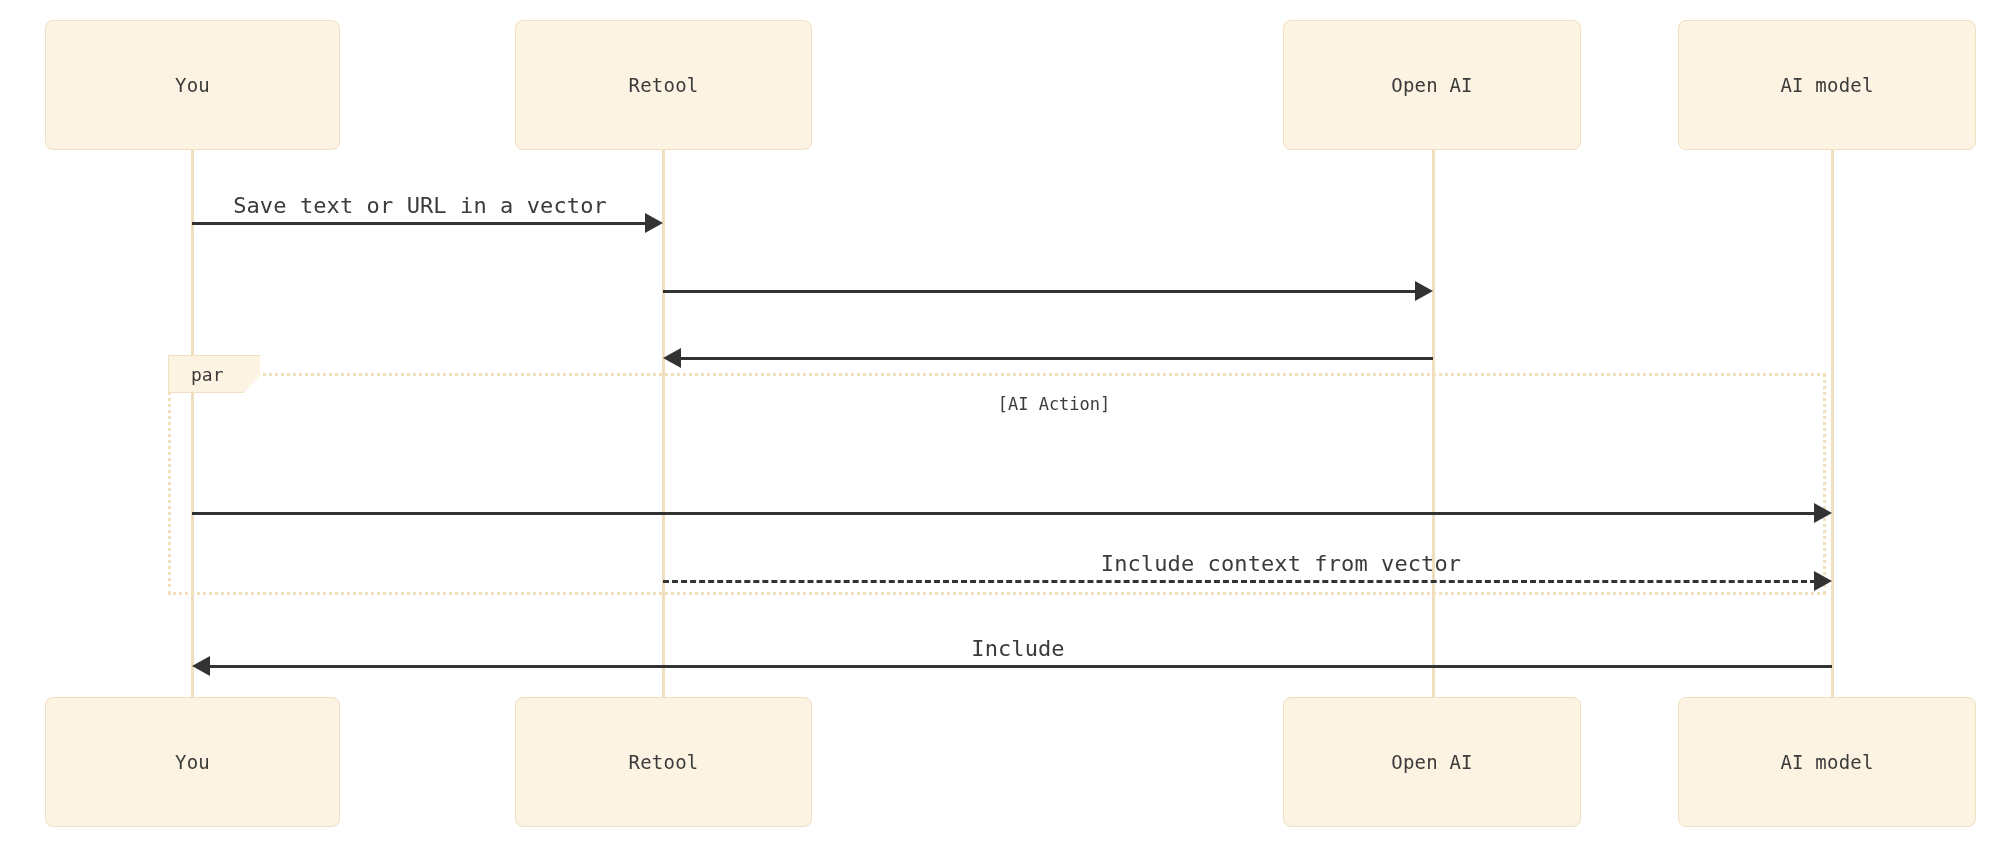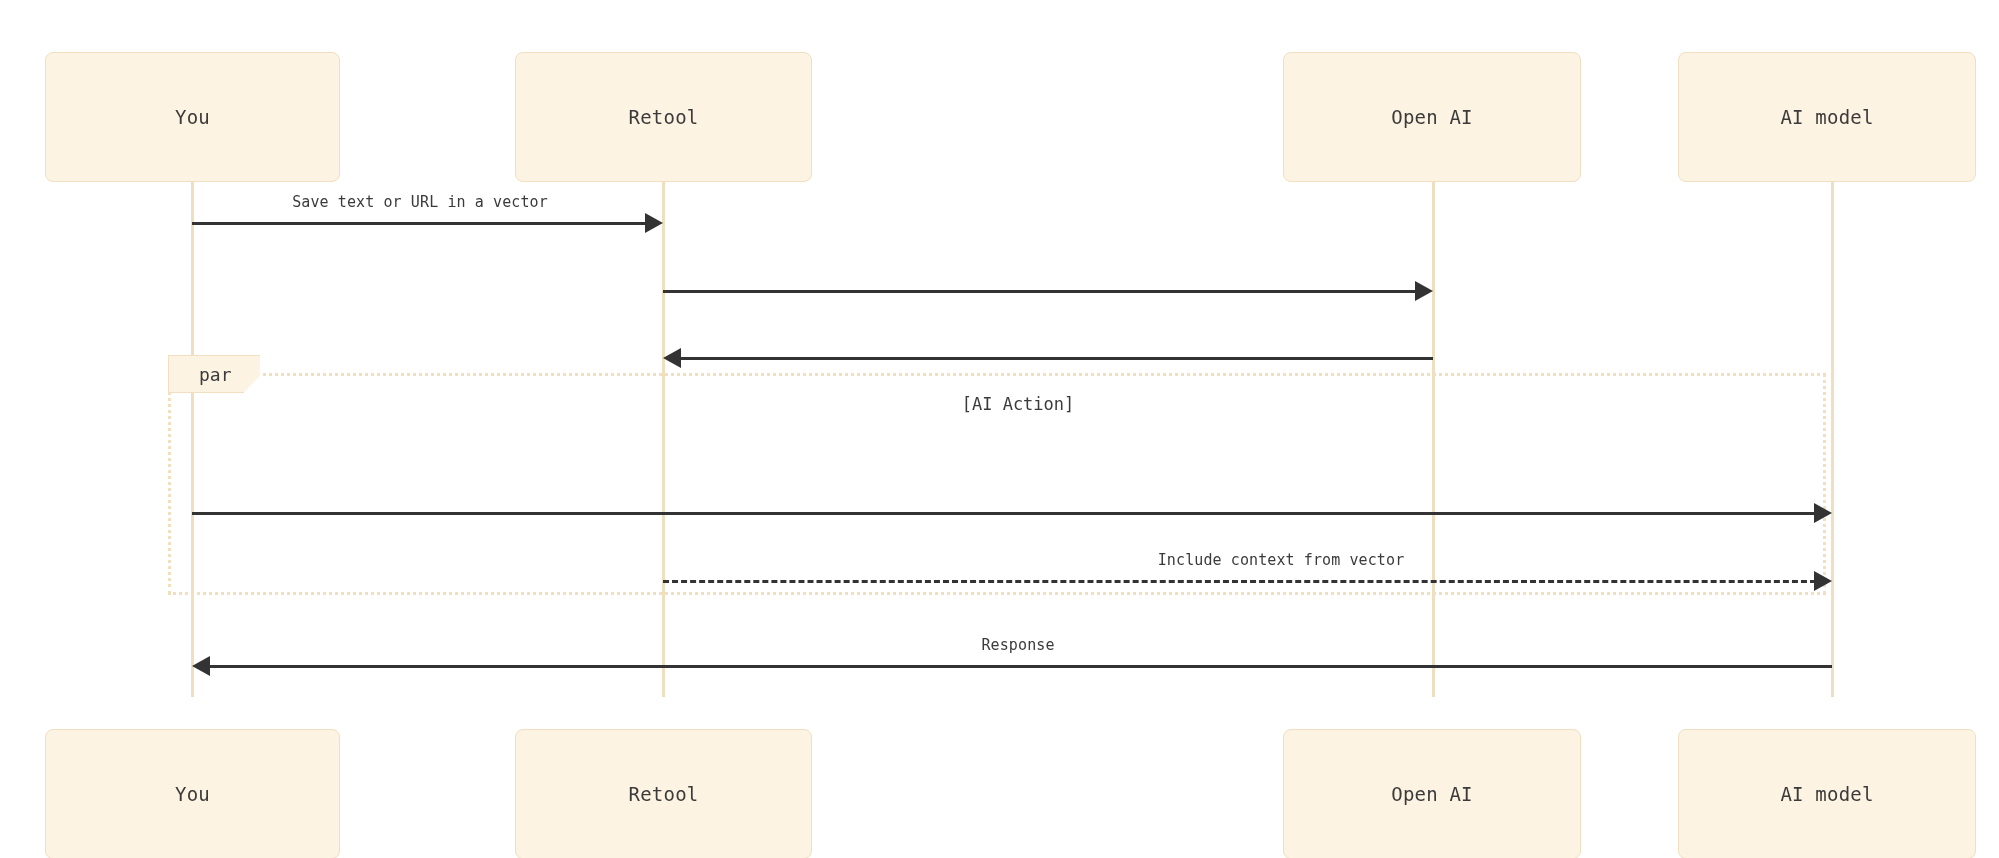--- a/index.html
+++ b/index.html
@@ -8,21 +8,20 @@
     font-family:"DejaVu Sans Mono","Liberation Mono",monospace;
   }
   #canvas{position:absolute;inset:0;}
   .participant-box{
     position:absolute;
     background:#FDF3E2;
     border:1px solid #F0DFC0;
     border-radius:8px;
     display:flex;align-items:center;justify-content:center;
     box-sizing:border-box;
-    margin-top:32px;
   }
   .participant-label{
     font-size:19px;
     color:#3B3B3B;
     letter-spacing:0.2px;
     white-space:nowrap;
     font-family:"DejaVu Sans Mono","Liberation Mono",monospace;
   }
   .lifeline{
     position:absolute;
@@ -46,21 +45,21 @@
     border-bottom:10px solid transparent;
     border-left:18px solid #333333;
   }
   .arrow-head.left{
     border-top:10px solid transparent;
     border-bottom:10px solid transparent;
     border-right:18px solid #333333;
   }
   .msg-label{
     position:absolute;
-    font-size:15px;
+    font-size:22px;
     color:#3B3B3B;
     white-space:nowrap;
     transform:translateX(-50%);
     letter-spacing:0.1px;
   }
   .fragment-box{
     position:absolute;
     border:3px dotted #F2DFBC;
     box-sizing:border-box;
     background:transparent;
@@ -68,26 +67,27 @@
   .fragment-tag{
     position:absolute;
     background:#FDF3E2;
     border:1px solid #F0DFC0;
     border-right:none;
     display:flex;align-items:center;
     box-sizing:border-box;
     clip-path:polygon(0 0, 100% 0, 100% 55%, 82% 100%, 0 100%);
   }
   .fragment-tag-label{
-    font-size:18px;color:#3B3B3B;padding-left:30px;white-space:nowrap;
+    font-size:18px;color:#3B3B3B;padding-left:22px;white-space:nowrap;
   }
   .fragment-title{
     position:absolute;
     font-size:17px;color:#3B3B3B;white-space:nowrap;
     transform:translateX(-50%);
+    margin-left:36px;
   }
 </style>
 </head>
 <body>
 
 <div id="canvas">
     <div class="lifeline" style="left: 191px; top: 150px; height: 547px;"></div>
     <div class="lifeline" style="left: 662px; top: 150px; height: 547px;"></div>
     <div class="lifeline" style="left: 1432px; top: 150px; height: 547px;"></div>
     <div class="lifeline" style="left: 1831px; top: 150px; height: 547px;"></div>
@@ -103,21 +103,21 @@
     <div class="arrow-head right" style="top: 281px; left: 1415px;"></div>
     <div class="msg-line" style="left: 679px; width: 754px; top: 357px;"></div>
     <div class="arrow-head left" style="top: 348px; left: 663px;"></div>
     <div class="msg-line" style="left: 192px; width: 1624px; top: 512px;"></div>
     <div class="arrow-head right" style="top: 503px; left: 1814px;"></div>
     <div class="msg-line dashed" style="left: 663px; width: 1153px; top: 580px;"></div>
     <div class="arrow-head right" style="top: 571px; left: 1814px;"></div>
     <div class="msg-label" style="left: 1253px; top: 551px; margin-left: 28px;">Include context from vector</div>
     <div class="msg-line" style="left: 208px; width: 1624px; top: 665px;"></div>
     <div class="arrow-head left" style="top: 656px; left: 192px;"></div>
-    <div class="msg-label" style="left: 1018px; top: 636px;">Response</div>
+    <div class="msg-label" style="left: 1018px; top: 636px;">Include</div>
     <div class="participant-box" style="left: 45px; top: 20px; width: 295px; height: 130px;">
       <span class="participant-label">You</span>
     </div>
     <div class="participant-box" style="left: 45px; top: 697px; width: 295px; height: 130px;">
       <span class="participant-label">You</span>
     </div>
     <div class="participant-box" style="left: 515px; top: 20px; width: 297px; height: 130px;">
       <span class="participant-label">Retool</span>
     </div>
     <div class="participant-box" style="left: 515px; top: 697px; width: 297px; height: 130px;">

